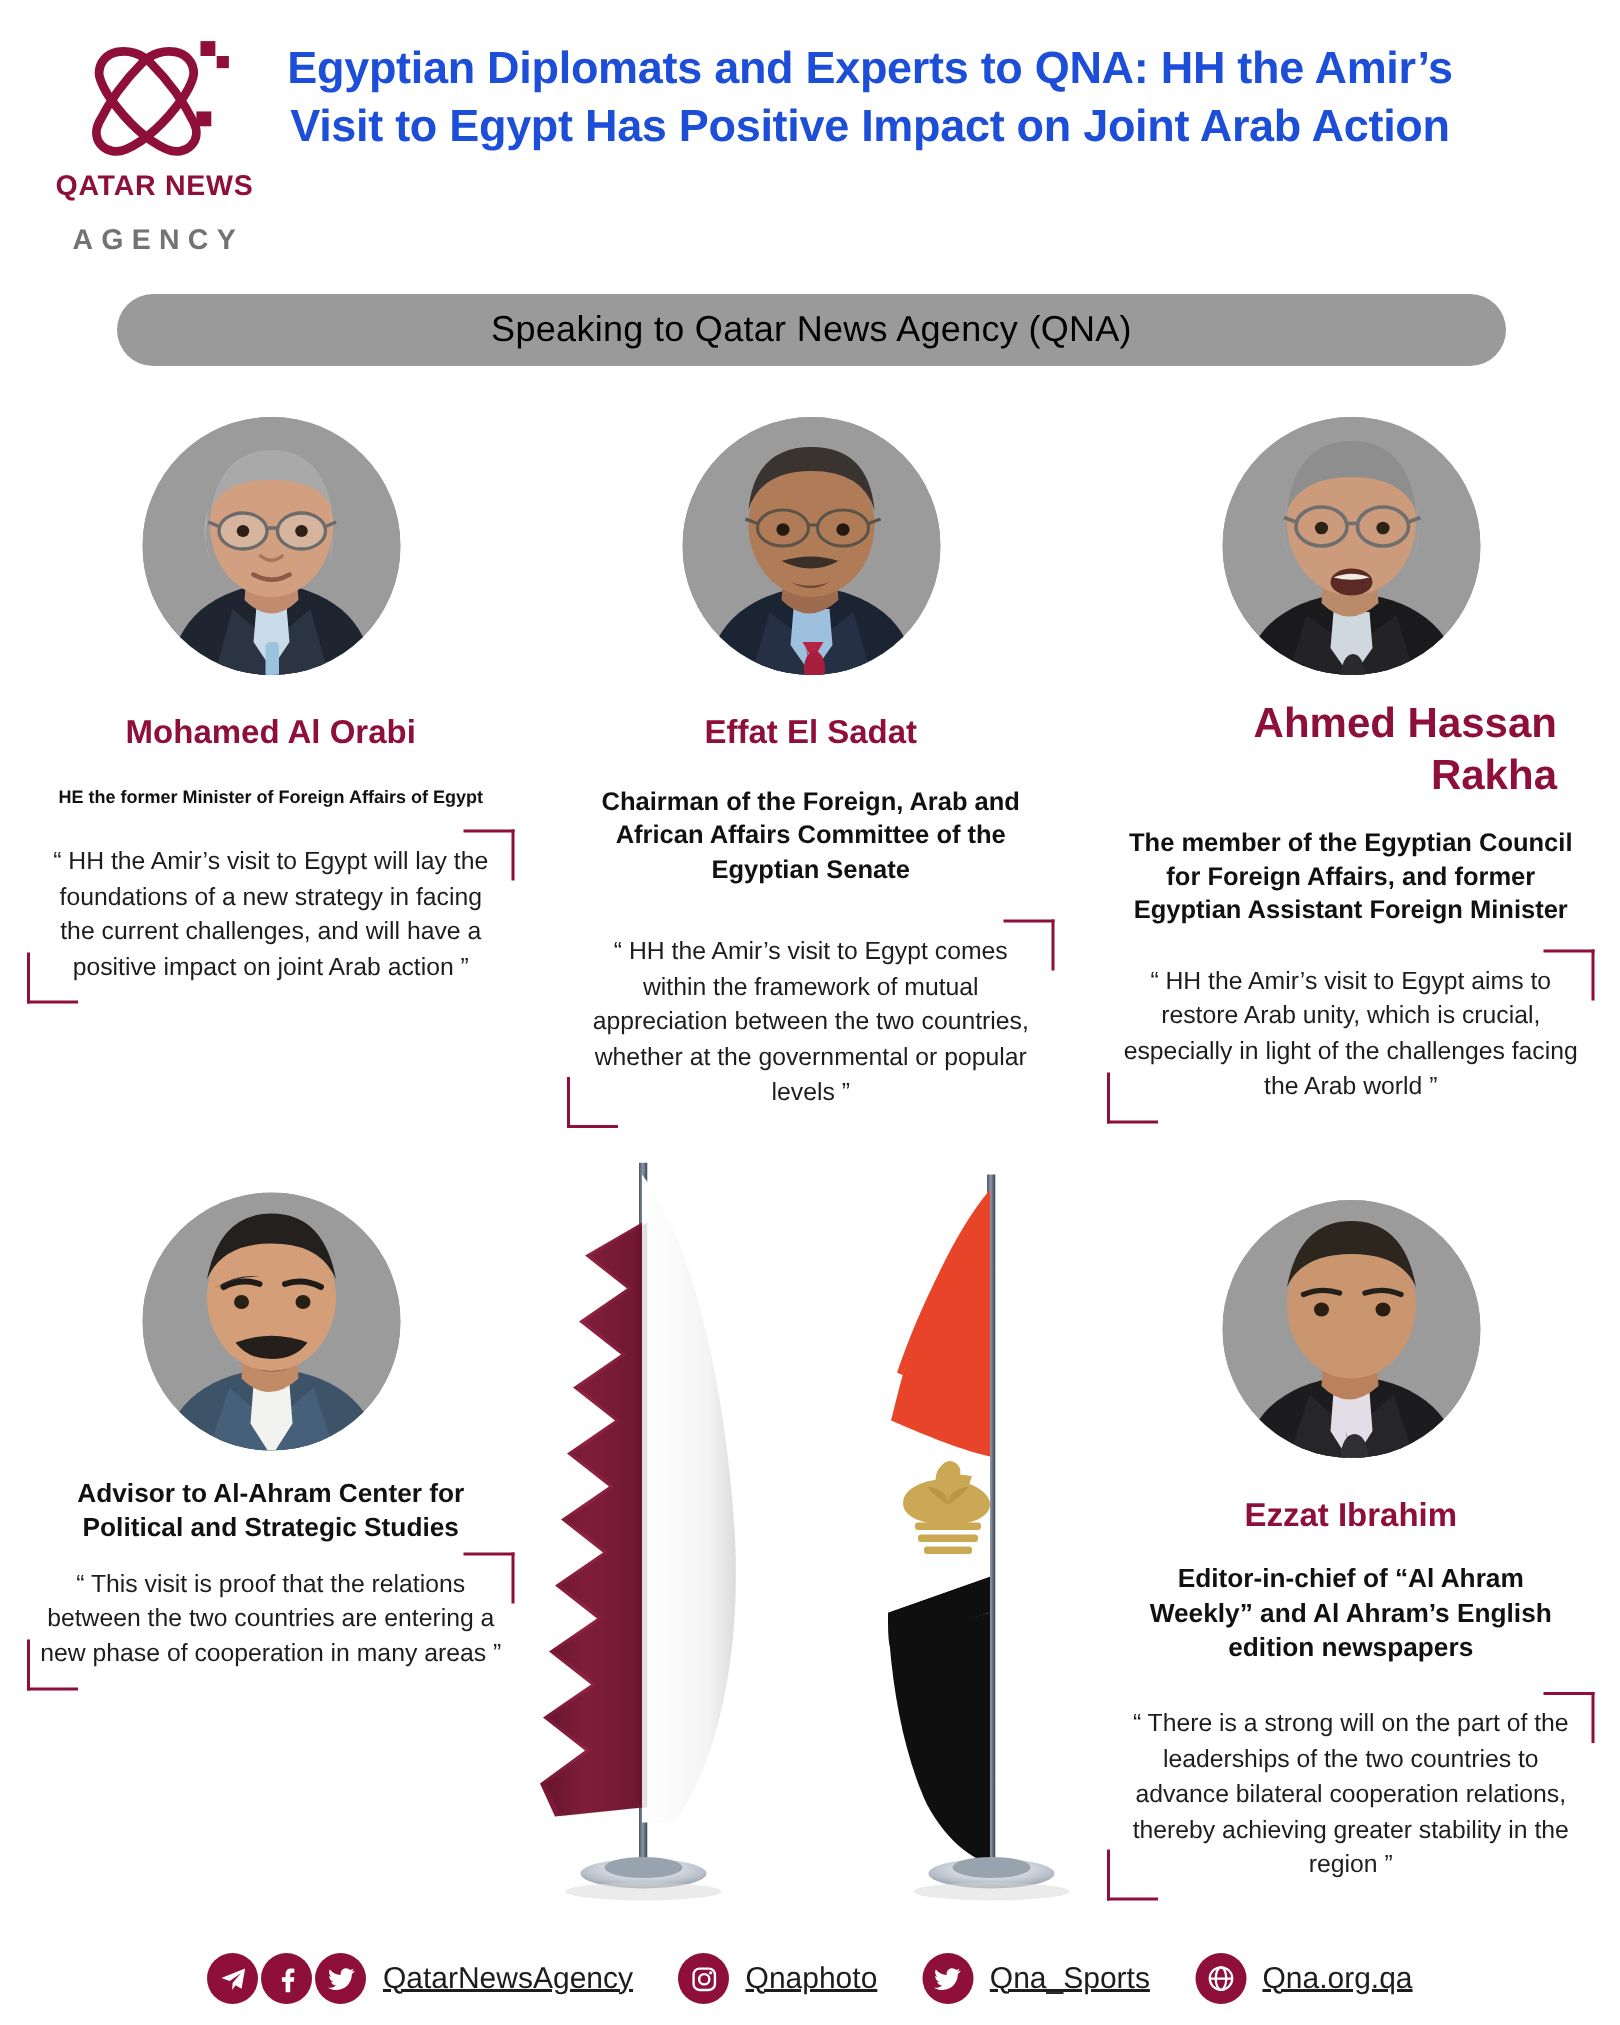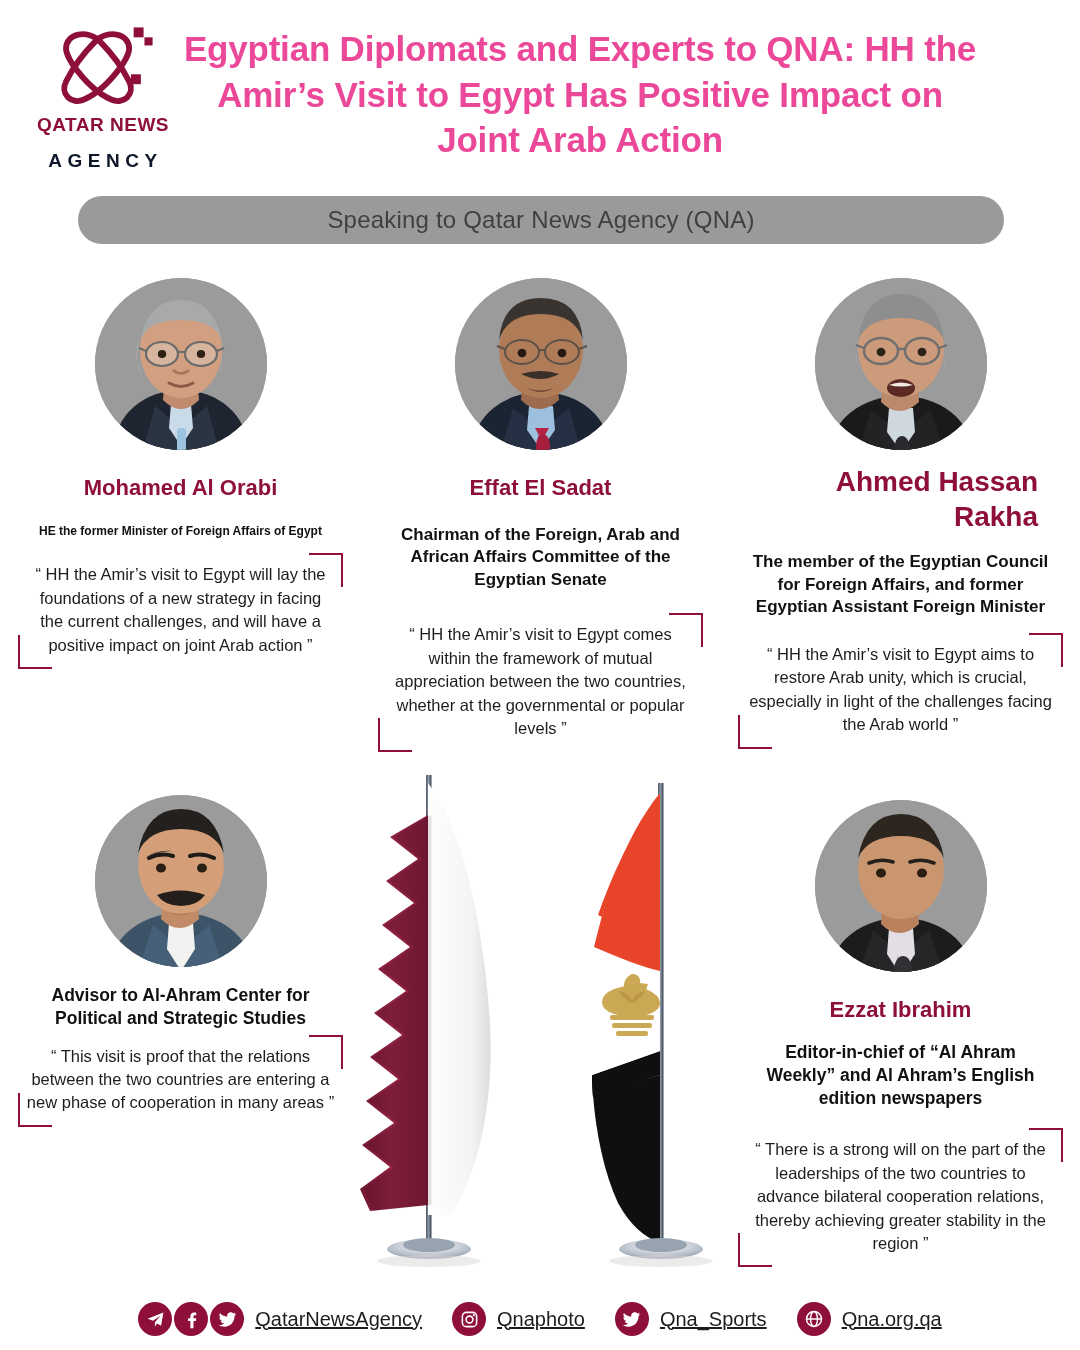--- a/index.html
+++ b/index.html
@@ -20,39 +20,39 @@
   .logo-wrap {
     position:absolute; left:28px; top:22px; width:150px; height:150px;
     display:flex; flex-direction:column; align-items:center; justify-content:flex-start;
   }
   .logo-mark { width:122px; height:100px; display:block; }
   .logo-text1 {
     font-size:19px; font-weight:bold; color:#8e0f3a; letter-spacing:0.5px;
     line-height:1.0; margin-top:3px;
   }
   .logo-text2 {
-    font-size:19px; font-weight:bold; color:#0f172a; letter-spacing:5.5px;
+    font-size:19px; font-weight:bold; color:#737373; letter-spacing:5.5px;
     line-height:1.15; margin-top:16px; text-indent:5px;
   }
   .headline {
     position:absolute; left:175px; top:26px; width:810px;
     text-align:center;
-    font-size:35px; line-height:1.30; font-weight:bold;
-    color:#ec4899;
+    font-size:30px; line-height:1.30; font-weight:bold;
+    color:#1d4ed8;
     letter-spacing:-0.2px;
   }
 
   
   .subbanner {
     position:absolute; left:78px; top:196px; width:926px; height:48px;
     background:#9a9a9a; border-radius:24px;
     display:flex; align-items:center; justify-content:center;
   }
   .subbanner-text {
-    color:#404040; font-size:24px; font-weight:400; letter-spacing:0.2px;
+    color:#000000; font-size:24px; font-weight:400; letter-spacing:0.2px;
   }
 
   
   .card { position:absolute; text-align:center; }
   .avatar {
     border-radius:50%; overflow:hidden; margin:0 auto;
     background:#9b9b9b; position:relative;
   }
   .avatar svg { display:block; }
   .p-name {

